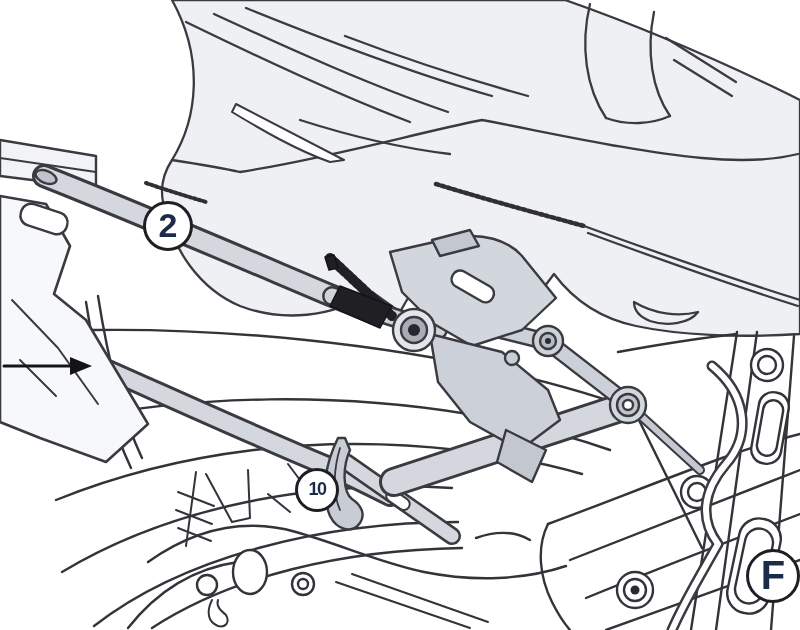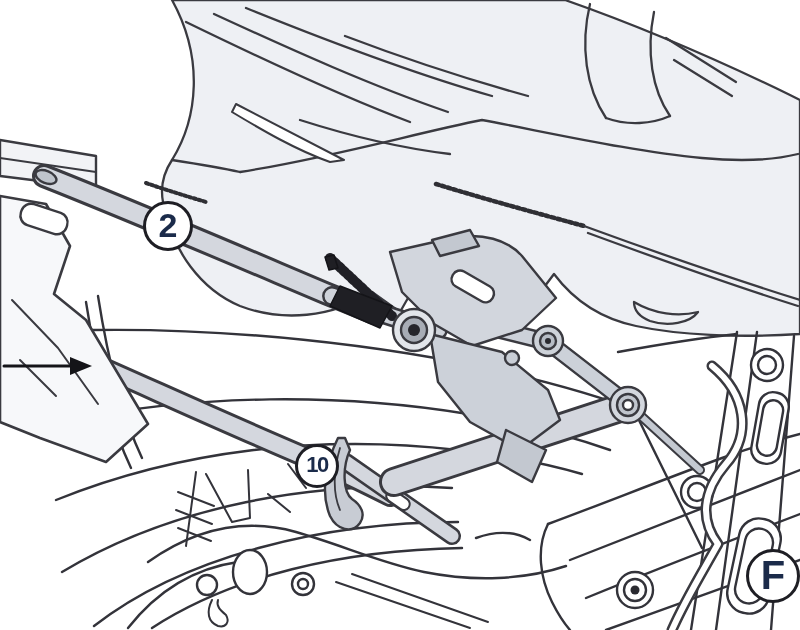--- a/index.html
+++ b/index.html
@@ -9,21 +9,21 @@
   }
   .stage{position:absolute;left:0;top:0;width:800px;height:630px;}
   .stage svg{display:block;}
   .callout{
     position:absolute;background:#ffffff;border:3px solid #1e1e24;border-radius:50%;
     display:flex;align-items:center;justify-content:center;box-sizing:border-box;
     color:#1b2b4a;font-weight:bold;z-index:5;
   }
   .callout span{transform:translateY(-1px);}
   #callout-2{left:143px;top:201px;width:50px;height:50px;font-size:34px;}
-  #callout-10{left:295px;top:444px;width:44px;height:44px;font-size:22px;letter-spacing:-1.5px;}
+  #callout-10{left:295px;top:468px;width:44px;height:44px;font-size:18px;letter-spacing:-1.5px;}
   #callout-F{left:746px;top:549px;width:54px;height:54px;font-size:40px;}
 </style>
 </head>
 <body>
 
 <div class="stage">
 <svg width="800" height="630" viewBox="0 0 800 630" fill="none" stroke-linecap="round" stroke-linejoin="round">
 
   <g stroke="#3a3a40" stroke-width="2.3">
     <path fill="#eef0f4" d="M172,0 L565,0 C645,28 722,62 788,94 L800,100 L800,334

